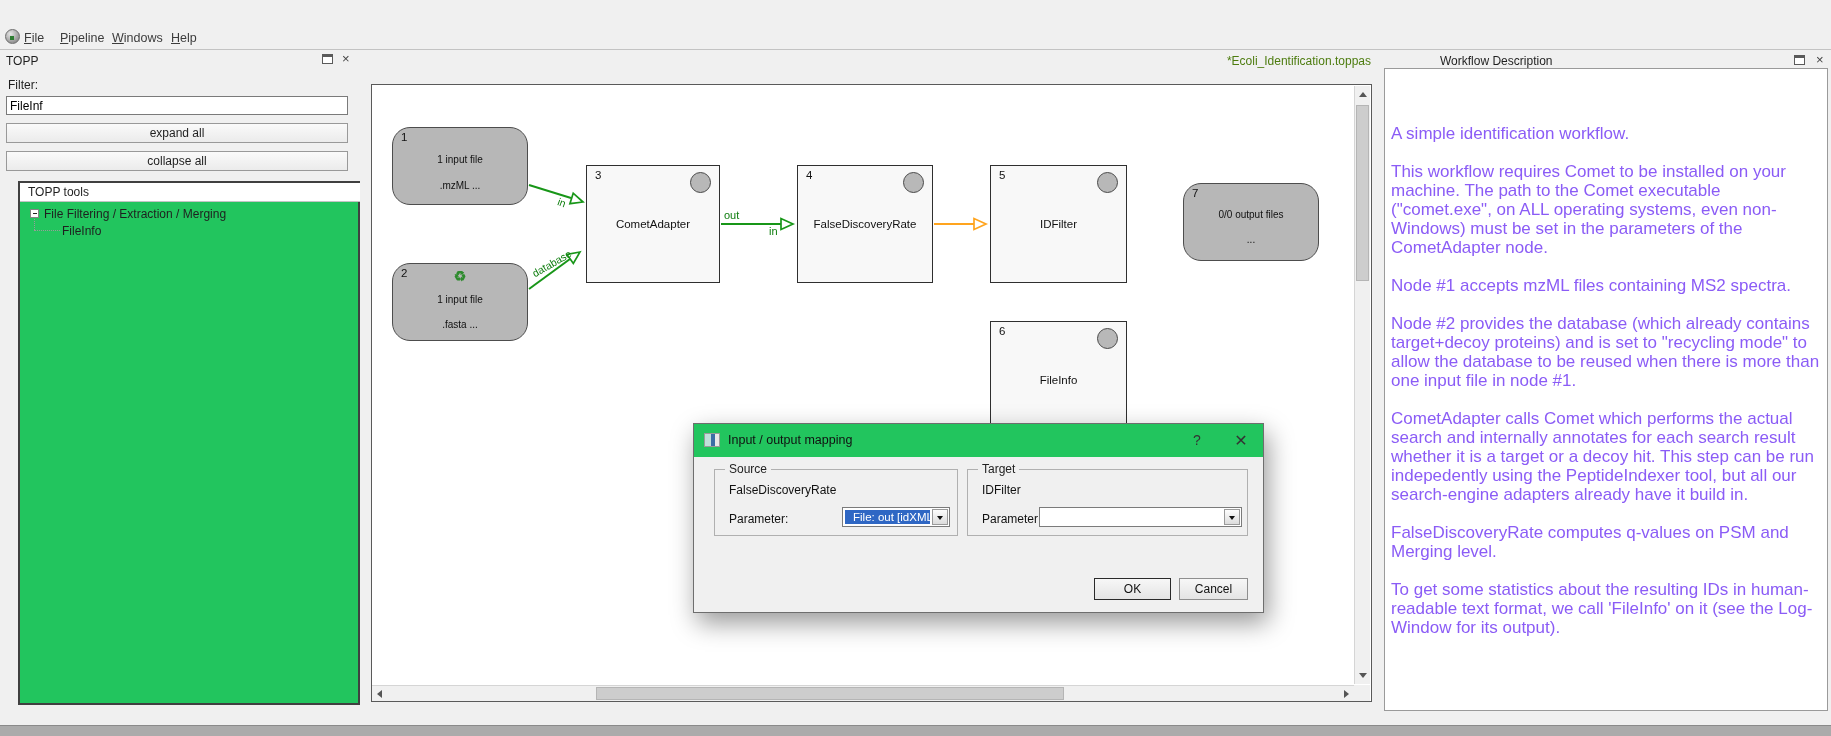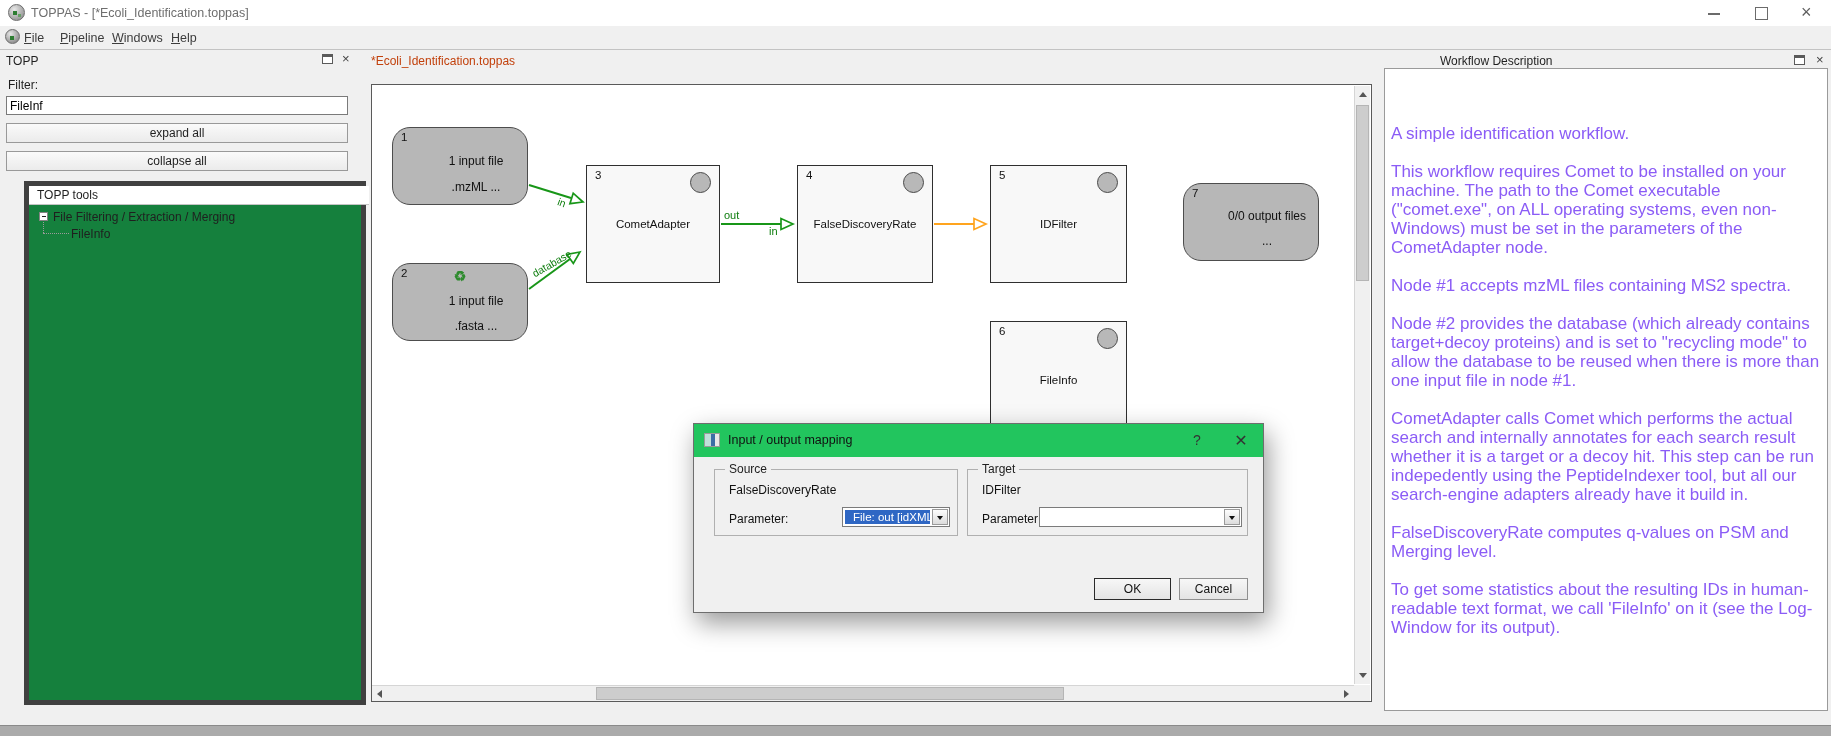--- a/index.html
+++ b/index.html
@@ -41,33 +41,33 @@
   #topp-title { position:absolute; left:6px; top:4px; }
   .float-icon { position:absolute; width:11px; height:10px; border:1px solid #5a5a5a; background:#fff; }
   .float-icon::before { content:""; position:absolute; left:0; top:0; right:0; height:2px; background:#5a5a5a; }
   .xicon { position:absolute; font-size:13px; color:#444; line-height:12px; }
   #filter-label { position:absolute; left:8px; top:28px; font-size:12px; color:#1f1f1f; }
   #filter-input { position:absolute; left:6px; top:46px; width:342px; height:19px; border:1px solid #7a7a7a;
                   background:#fff; font-family:"Liberation Sans",sans-serif; font-size:12px; padding:1px 3px; color:#000; }
   .panel-btn { position:absolute; left:6px; width:342px; height:20px; background:linear-gradient(#fafafa,#ebebeb);
                border:1px solid #999; font-size:12px; color:#1f1f1f; text-align:center; line-height:18px; cursor:default; }
   #btn-expand { top:73px; } #btn-collapse { top:101px; }
-  #tools-box { position:absolute; left:24px; top:131px; width:342px; height:524px; background:#15803d; border:5px solid #404040; }
+  #tools-box { position:absolute; left:18px; top:131px; width:342px; height:524px; background:#22c55e; border:2px solid #404040; }
   #tools-header { position:absolute; left:0; top:0; width:340px; height:19px; border-bottom:1px solid #c4c4c4;
                   font-size:12px; color:#1f1f1f; padding:2px 0 0 8px; background:#fff; }
   #tree-expander { position:absolute; left:10px; top:26px; width:9px; height:9px; border:1px solid #848484; background:#fff; }
   #tree-expander::before { content:""; position:absolute; left:1.5px; top:3px; width:4px; height:1px; background:#222; }
   #tree-group-label { position:absolute; left:24px; top:24px; font-size:12px; color:#1f1f1f; white-space:nowrap; }
   .tree-dot-v { position:absolute; left:14px; top:36px; width:1px; height:11px; border-left:1px dotted #9a9a9a; }
   .tree-dot-h { position:absolute; left:14px; top:47px; width:26px; height:1px; border-top:1px dotted #9a9a9a; }
   #tree-child-label { position:absolute; left:42px; top:41px; font-size:12px; color:#1f1f1f; }
 
   
-  #canvas-tab-title { position:absolute; left:371px; top:54px; width:1000px; text-align:left;
-                      font-size:12px; color:#c2410c; }
+  #canvas-tab-title { position:absolute; left:371px; top:54px; width:1000px; text-align:right;
+                      font-size:12px; color:#4d7c0f; }
   #canvas { position:absolute; left:371px; top:84px; width:1001px; height:618px; background:#ffffff; border:1px solid #5a5a5a; }
 
   
   .sb { position:absolute; background:#f0f0f0; }
   #vscroll { left:1354px; top:86px; width:16px; height:598px; border-left:1px solid #d5d5d5; }
   #hscroll { left:372px; top:685px; width:982px; height:16px; border-top:1px solid #d5d5d5; }
   .sb-thumb { position:absolute; background:#cdcdcd; border:1px solid #b5b5b5; }
   .sb-arrow { position:absolute; width:0; height:0; }
   #vthumb { left:1px; top:19px; width:13px; height:176px; }
   #hthumb { left:224px; top:1px; width:468px; height:13px; }
@@ -75,21 +75,21 @@
   #varrow-down { left:4px; bottom:6px; border-left:4px solid transparent; border-right:4px solid transparent; border-top:5px solid #555; }
   #harrow-left { left:5px; top:4px; border-top:4px solid transparent; border-bottom:4px solid transparent; border-right:5px solid #555; }
   #harrow-right{ right:5px; top:4px; border-top:4px solid transparent; border-bottom:4px solid transparent; border-left:5px solid #555; }
   #sb-corner { left:1354px; top:685px; width:16px; height:16px; }
 
   
   .node { position:absolute; cursor:default; }
   .io-node { background:#b7b7b7; border:1.4px solid #4d4d4d; border-radius:18px; }
   .tool-node { background:#f8f8f8; border:1px solid #2f2f2f; }
   .node-num { position:absolute; left:8px; top:3px; font-size:11.5px; color:#111; }
-  .io-line { position:absolute; left:16px; width:100%; text-align:center; font-size:12px; color:#111; }
+  .io-line { position:absolute; left:0; width:100%; text-align:center; font-size:10px; color:#111; }
   .tool-label { position:absolute; left:0; top:0; width:100%; height:100%; display:flex; align-items:center;
                 justify-content:center; font-size:11.5px; color:#111; }
   .status-circle { position:absolute; width:21px; height:21px; border-radius:50%; background:#b8b8b8; border:1.5px solid #4a4a4a; }
   .recycle { position:absolute; left:0; width:100%; text-align:center; font-size:14px; color:#2e8b2e; font-weight:bold; }
 
   
   .edge-label { position:absolute; font-size:10.5px; color:#0e7d0e; white-space:nowrap; transform-origin:left center; }
 
   #edges-svg { position:absolute; left:0; top:0; width:1831px; height:736px; pointer-events:none; }
 
@@ -129,27 +129,20 @@
   #wd-text p { margin:0 0 19px 0; }
 
   
   #bottom-bar { position:absolute; left:0; top:725px; width:1831px; height:11px; background:#ababab; border-top:1px solid #8a8a8a; }
 </style>
 </head>
 <body>
 
 <div id="app">
 
-  <div id="titlebar">
-    <div id="app-icon"></div>
-    <span id="window-title">TOPPAS - [*Ecoli_Identification.toppas]</span>
-    <div class="wctl" id="win-min"></div>
-    <div class="wctl" id="win-max"></div>
-    <div class="wctl" id="win-close"></div>
-  </div>
 
   <div id="menubar">
     <div id="menu-icon"></div>
     <span class="menu-item" style="left:16px;">File</span>
     <span class="menu-item" style="left:52px;">Pipeline</span>
     <span class="menu-item" style="left:104px;">Windows</span>
     <span class="menu-item" style="left:163px;">Help</span>
     <div class="mdictl" id="mdi-min"></div>
     <div class="mdictl" id="mdi-restore"></div>
     <div class="mdictl" id="mdi-close"></div>

